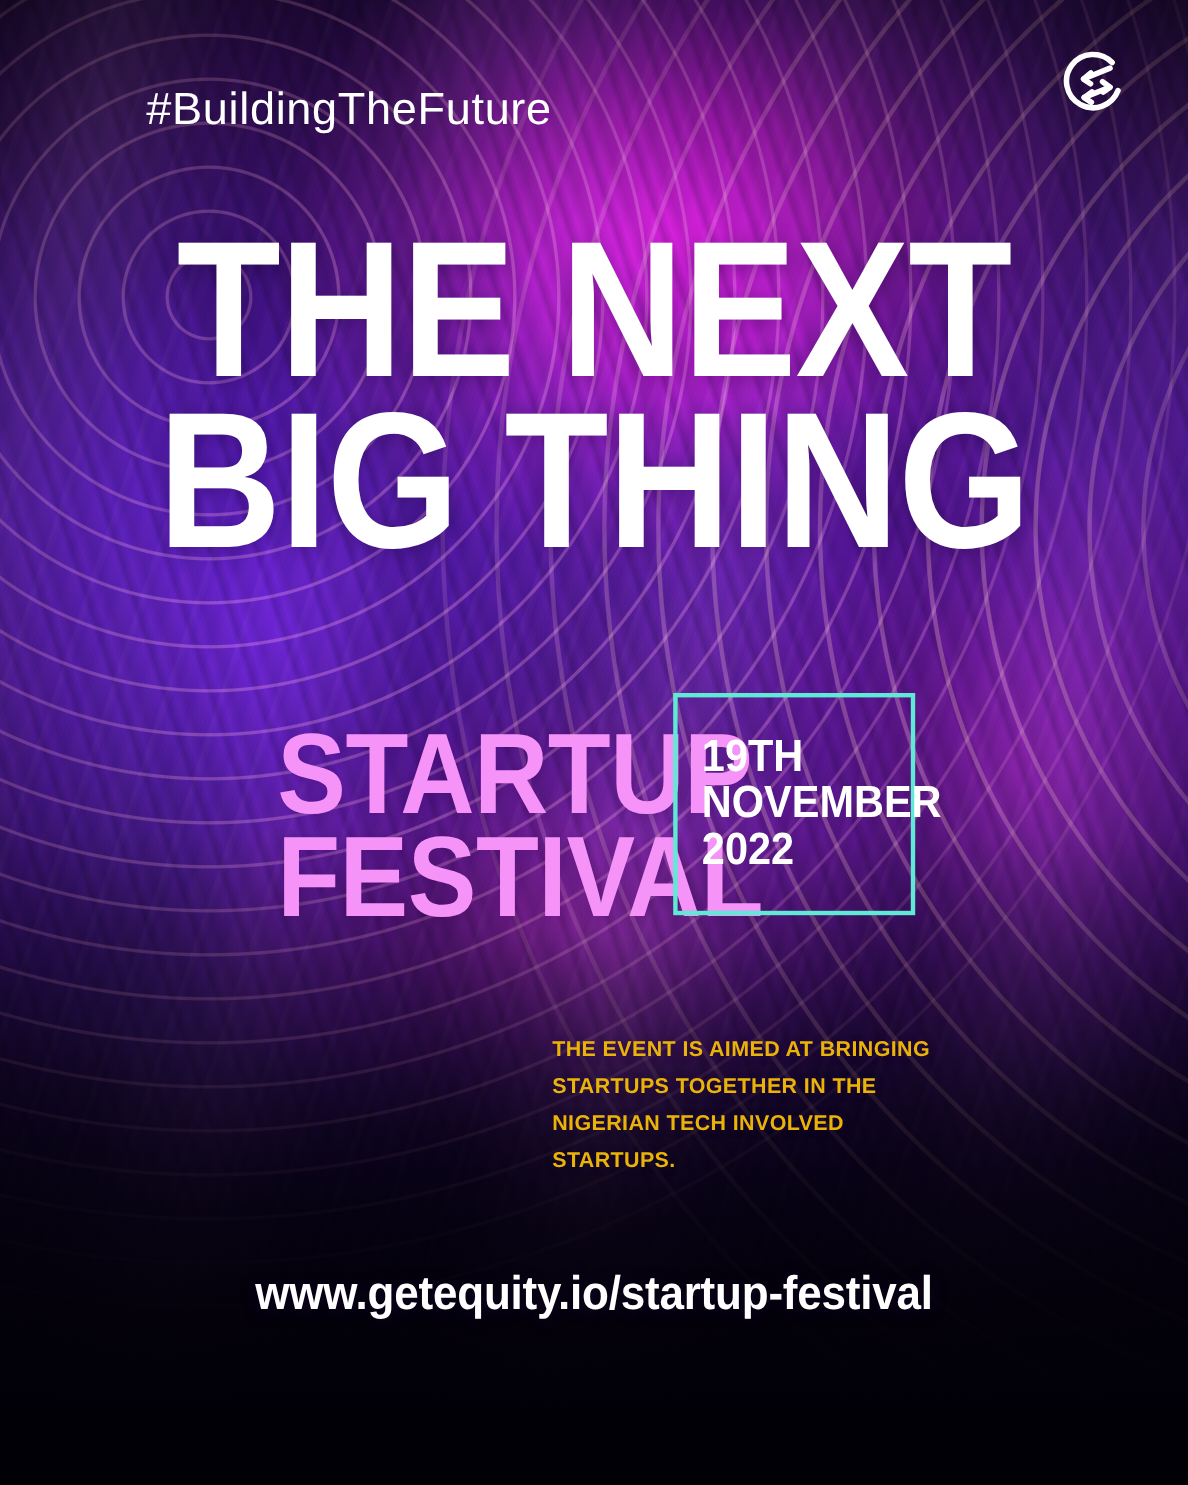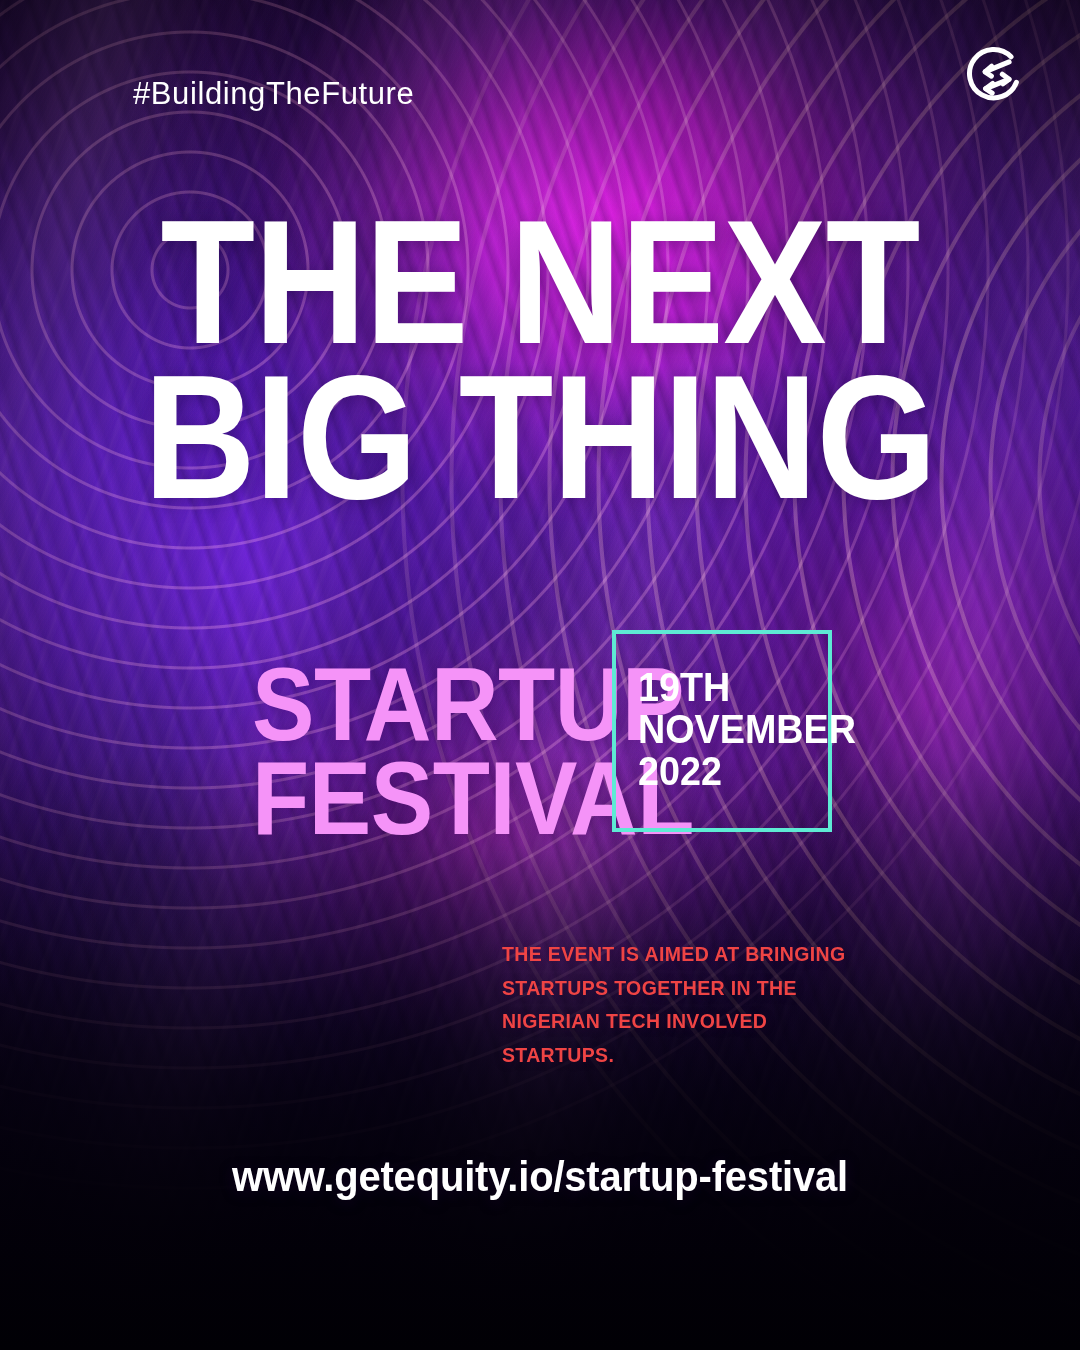--- a/index.html
+++ b/index.html
@@ -206,21 +206,21 @@
     mix-blend-mode:overlay;
     opacity:.55;
   }
 
   
   #content { position:relative; width:100%; height:100%; z-index:5; }
 
   .hashtag {
     position:absolute;
     left:133px; top:76px;
-    font-size:31px;
+    font-size:41px;
     font-weight:300;
     letter-spacing:.6px;
     color:#ffffff;
     white-space:nowrap;
   }
 
   .logo {
     position:absolute;
     right:52px; top:44px;
     width:62px; height:62px;
@@ -275,21 +275,21 @@
     letter-spacing:0px;
     transform:scaleX(.92);
     transform-origin:0 0;
   }
   .datebox .date-txt span { display:block; }
 
   .blurb {
     position:absolute;
     left:502px; top:938px;
     width:350px;
-    color:#ef4444;
+    color:#eab308;
     font-weight:700;
     font-size:19.5px;
     line-height:1.72;
     letter-spacing:.35px;
     text-shadow:0 1px 8px rgba(40,0,60,.35);
   }
   .blurb span { display:block; }
 
   .url {
     position:absolute;

